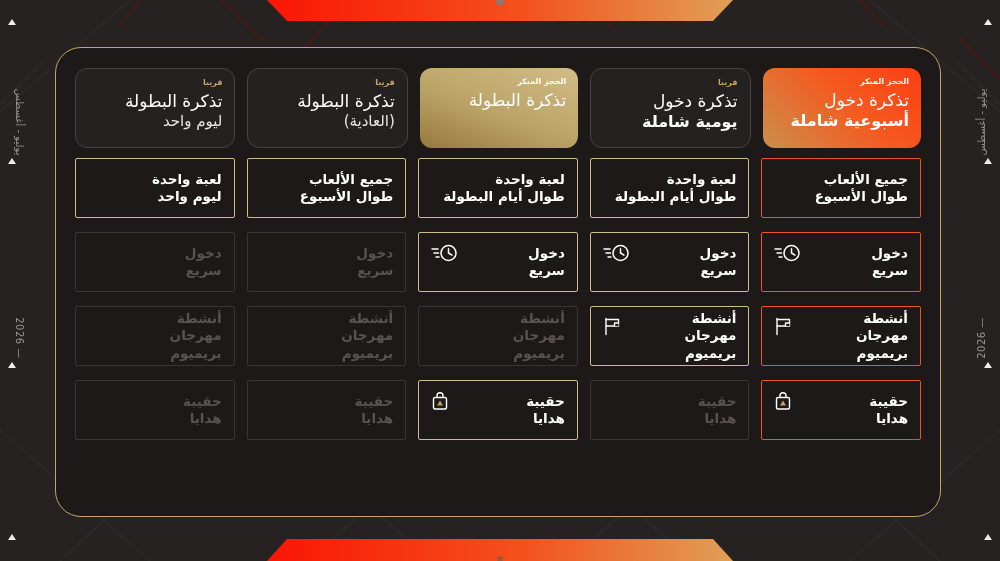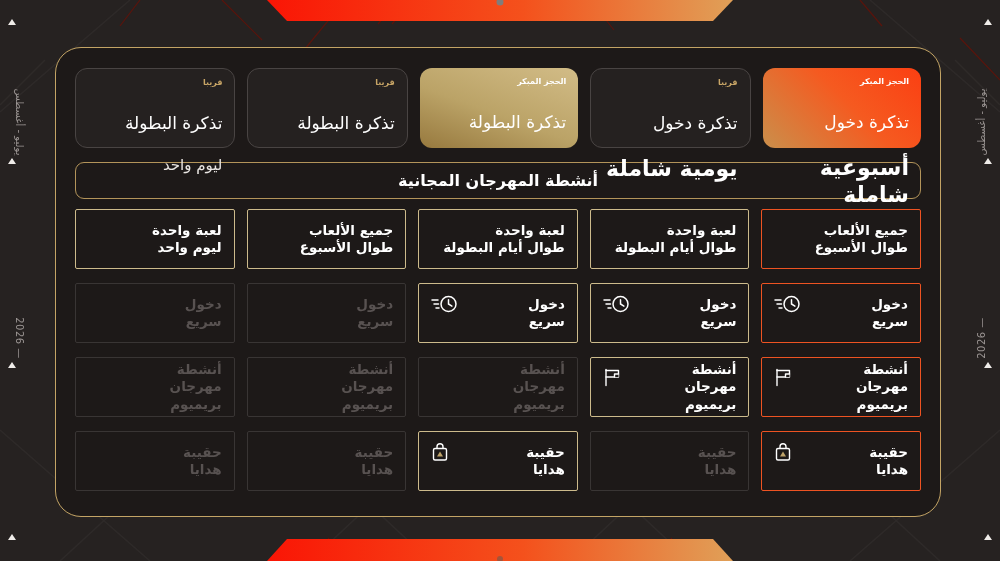--- a/index.html
+++ b/index.html
@@ -29,29 +29,29 @@
   
   .panel{
     position:absolute;left:55px;top:47px;width:886px;height:470px;z-index:1;
     box-sizing:border-box;border:1.5px solid #c3a465;border-radius:26px;
     background:#1d1918;padding:20px 19px;direction:rtl;
   }
 
   .header-row{display:flex;gap:12px;}
   .hcard{
     flex:1;height:80px;border-radius:12px;box-sizing:border-box;
-    padding:8px 12px 8px;display:flex;flex-direction:column;text-align:start;gap:22px;
+    padding:8px 12px 8px;display:flex;flex-direction:column;text-align:start;
   }
   .hcard--dark{background:#252120;border:1px solid #494443;}
   .hcard--orange{background:linear-gradient(225deg,#fb3f12 0%,#f55a20 45%,#ca8f4b 100%);}
   .hcard--gold{background:linear-gradient(200deg,#d2bc87 0%,#bba367 55%,#97793e 100%);}
   .hbadge{font-size:8px;font-weight:bold;color:#ffffff;line-height:1.4;}
   .hbadge--soon{color:#c8a566;}
   .htitle{font-size:17px;font-weight:normal;color:#fff;line-height:1.25;margin-top:3px;}
-  .hsub{font-size:22px;font-weight:bold;color:#fff;line-height:1.2;}
+  .hsub{font-size:16px;font-weight:bold;color:#fff;line-height:1.2;}
   .hsub--light{font-weight:normal;font-size:15px;color:#e9e5e2;}
 
   .banner{
     margin-top:14px;height:37px;box-sizing:border-box;
     border:1px solid #b3945a;border-radius:9px;
     display:flex;align-items:center;justify-content:center;
     color:#fff;font-weight:bold;font-size:16px;
   }
 
   .grid{
@@ -144,31 +144,29 @@
       <span class="htitle">تذكرة دخول</span>
       <span class="hsub">يومية شاملة</span>
     </div>
     <div class="hcard hcard--gold">
       <span class="hbadge">الحجز المبكر</span>
       <span class="htitle">تذكرة البطولة</span>
     </div>
     <div class="hcard hcard--dark">
       <span class="hbadge hbadge--soon">قريبا</span>
       <span class="htitle">تذكرة البطولة</span>
+      <span class="hsub hsub--light">(العادية)</span>
     </div>
     <div class="hcard hcard--dark">
       <span class="hbadge hbadge--soon">قريبا</span>
       <span class="htitle">تذكرة البطولة</span>
       <span class="hsub hsub--light">ليوم واحد</span>
     </div>
   </div>
 
-  <div class="banner">
-    <span>أنشطة المهرجان المجانية</span>
-  </div>
 
   <div class="grid">
 
     <div class="cell cell--orange">
       <span class="cell-text">جميع الألعاب
 طوال الأسبوع</span>
     </div>
     <div class="cell cell--gold">
       <span class="cell-text">لعبة واحدة
 طوال أيام البطولة</span>

